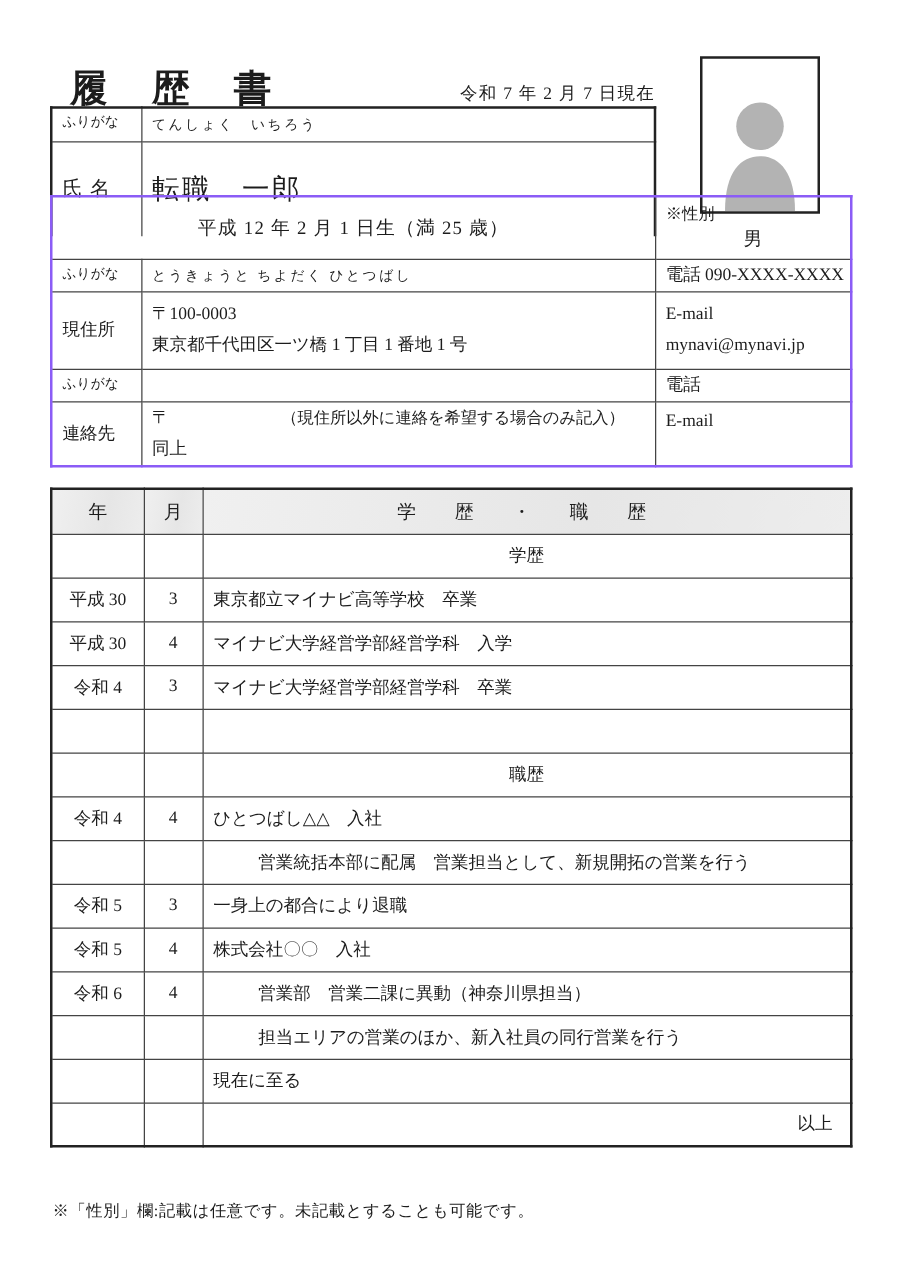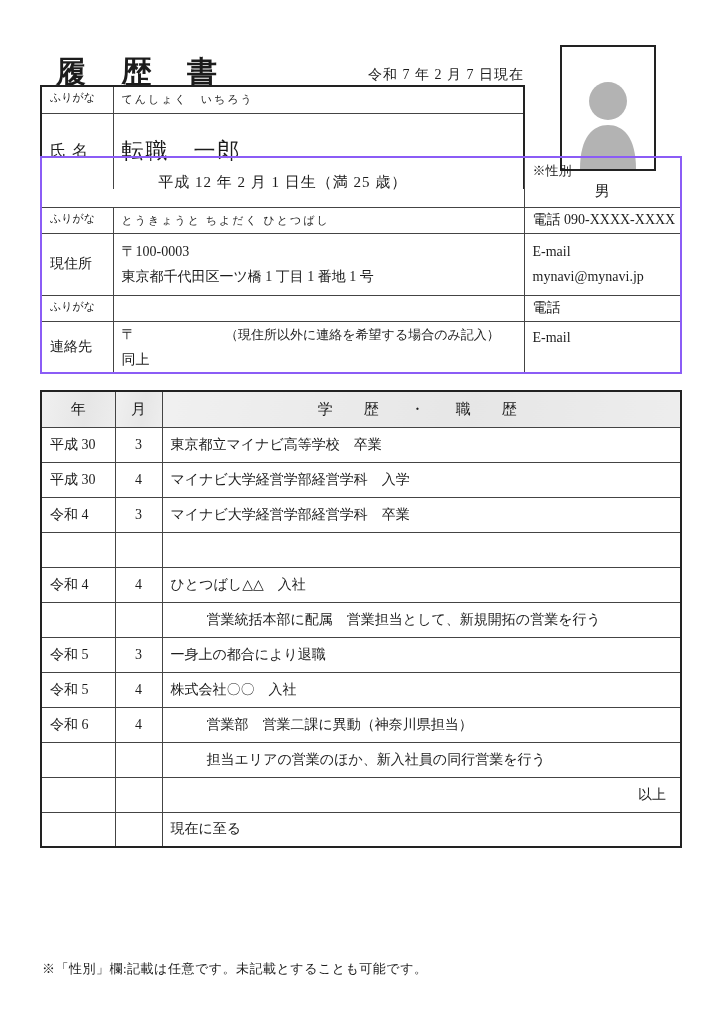--- a/index.html
+++ b/index.html
@@ -66,21 +66,21 @@
 
   
   .tbl-hist{position:absolute;left:40px;top:390px;width:640px;border:2px solid #222;}
   .tbl-hist th{
     height:36px;text-align:center;
     background:linear-gradient(100deg,#f0f0f0 0%,#e6e6e6 60%,#ededed 100%);
     font-size:15px;
   }
   .th-gaku{letter-spacing:8px;}
   .tbl-hist td{height:35px;}
-  .c-year{width:74px;text-align:left;}
+  .c-year{width:74px;text-align:center;}
   .c-month{width:47px;text-align:center;}
   .c-desc{width:519px;}
   .sec{text-align:center;}
   .indent{padding-left:44px;}
   .r-right{text-align:right;padding-right:14px;}
 
   
   .footnote{position:absolute;left:42px;top:960px;font-size:13px;letter-spacing:0.5px;}
 </style>
 </head>
@@ -175,40 +175,50 @@
         <col style="width:47px">
         <col style="width:519px">
       </colgroup>
     <tbody>
         <tr>
       <th>年</th>
       <th>月</th>
       <th class="th-gaku">学　歴　・　職　歴</th>
     </tr>
     <tr>
+      <td class="c-year"></td>
+      <td class="c-month"></td>
+      <td class="c-desc sec">学歴</td>
+    </tr>
+    <tr>
       <td class="c-year">平成 30</td>
       <td class="c-month">3</td>
       <td class="c-desc">東京都立マイナビ高等学校　卒業</td>
     </tr>
     <tr>
       <td class="c-year">平成 30</td>
       <td class="c-month">4</td>
       <td class="c-desc">マイナビ大学経営学部経営学科　入学</td>
     </tr>
     <tr>
       <td class="c-year">令和 4</td>
       <td class="c-month">3</td>
       <td class="c-desc">マイナビ大学経営学部経営学科　卒業</td>
     </tr>
     <tr>
       <td class="c-year"></td>
       <td class="c-month"></td>
       <td class="c-desc"></td>
     </tr>
     <tr>
+      <td class="c-year"></td>
+      <td class="c-month"></td>
+      <td class="c-desc sec">職歴</td>
+    </tr>
+    <tr>
       <td class="c-year">令和 4</td>
       <td class="c-month">4</td>
       <td class="c-desc">ひとつばし△△　入社</td>
     </tr>
     <tr>
       <td class="c-year"></td>
       <td class="c-month"></td>
       <td class="c-desc indent">営業統括本部に配属　営業担当として、新規開拓の営業を行う</td>
     </tr>
     <tr>
@@ -227,25 +237,25 @@
       <td class="c-desc indent">営業部　営業二課に異動（神奈川県担当）</td>
     </tr>
     <tr>
       <td class="c-year"></td>
       <td class="c-month"></td>
       <td class="c-desc indent">担当エリアの営業のほか、新入社員の同行営業を行う</td>
     </tr>
     <tr>
       <td class="c-year"></td>
       <td class="c-month"></td>
+      <td class="c-desc">現在に至る</td>
+    </tr>
+    <tr>
+      <td class="c-year"></td>
+      <td class="c-month"></td>
       <td class="c-desc r-right">以上</td>
-    </tr>
-    <tr>
-      <td class="c-year"></td>
-      <td class="c-month"></td>
-      <td class="c-desc">現在に至る</td>
     </tr>
   </tbody>
     </table>
 
   <div class="footnote">※「性別」欄:記載は任意です。未記載とすることも可能です。</div>
 
 </div>
 
 </body></html>

